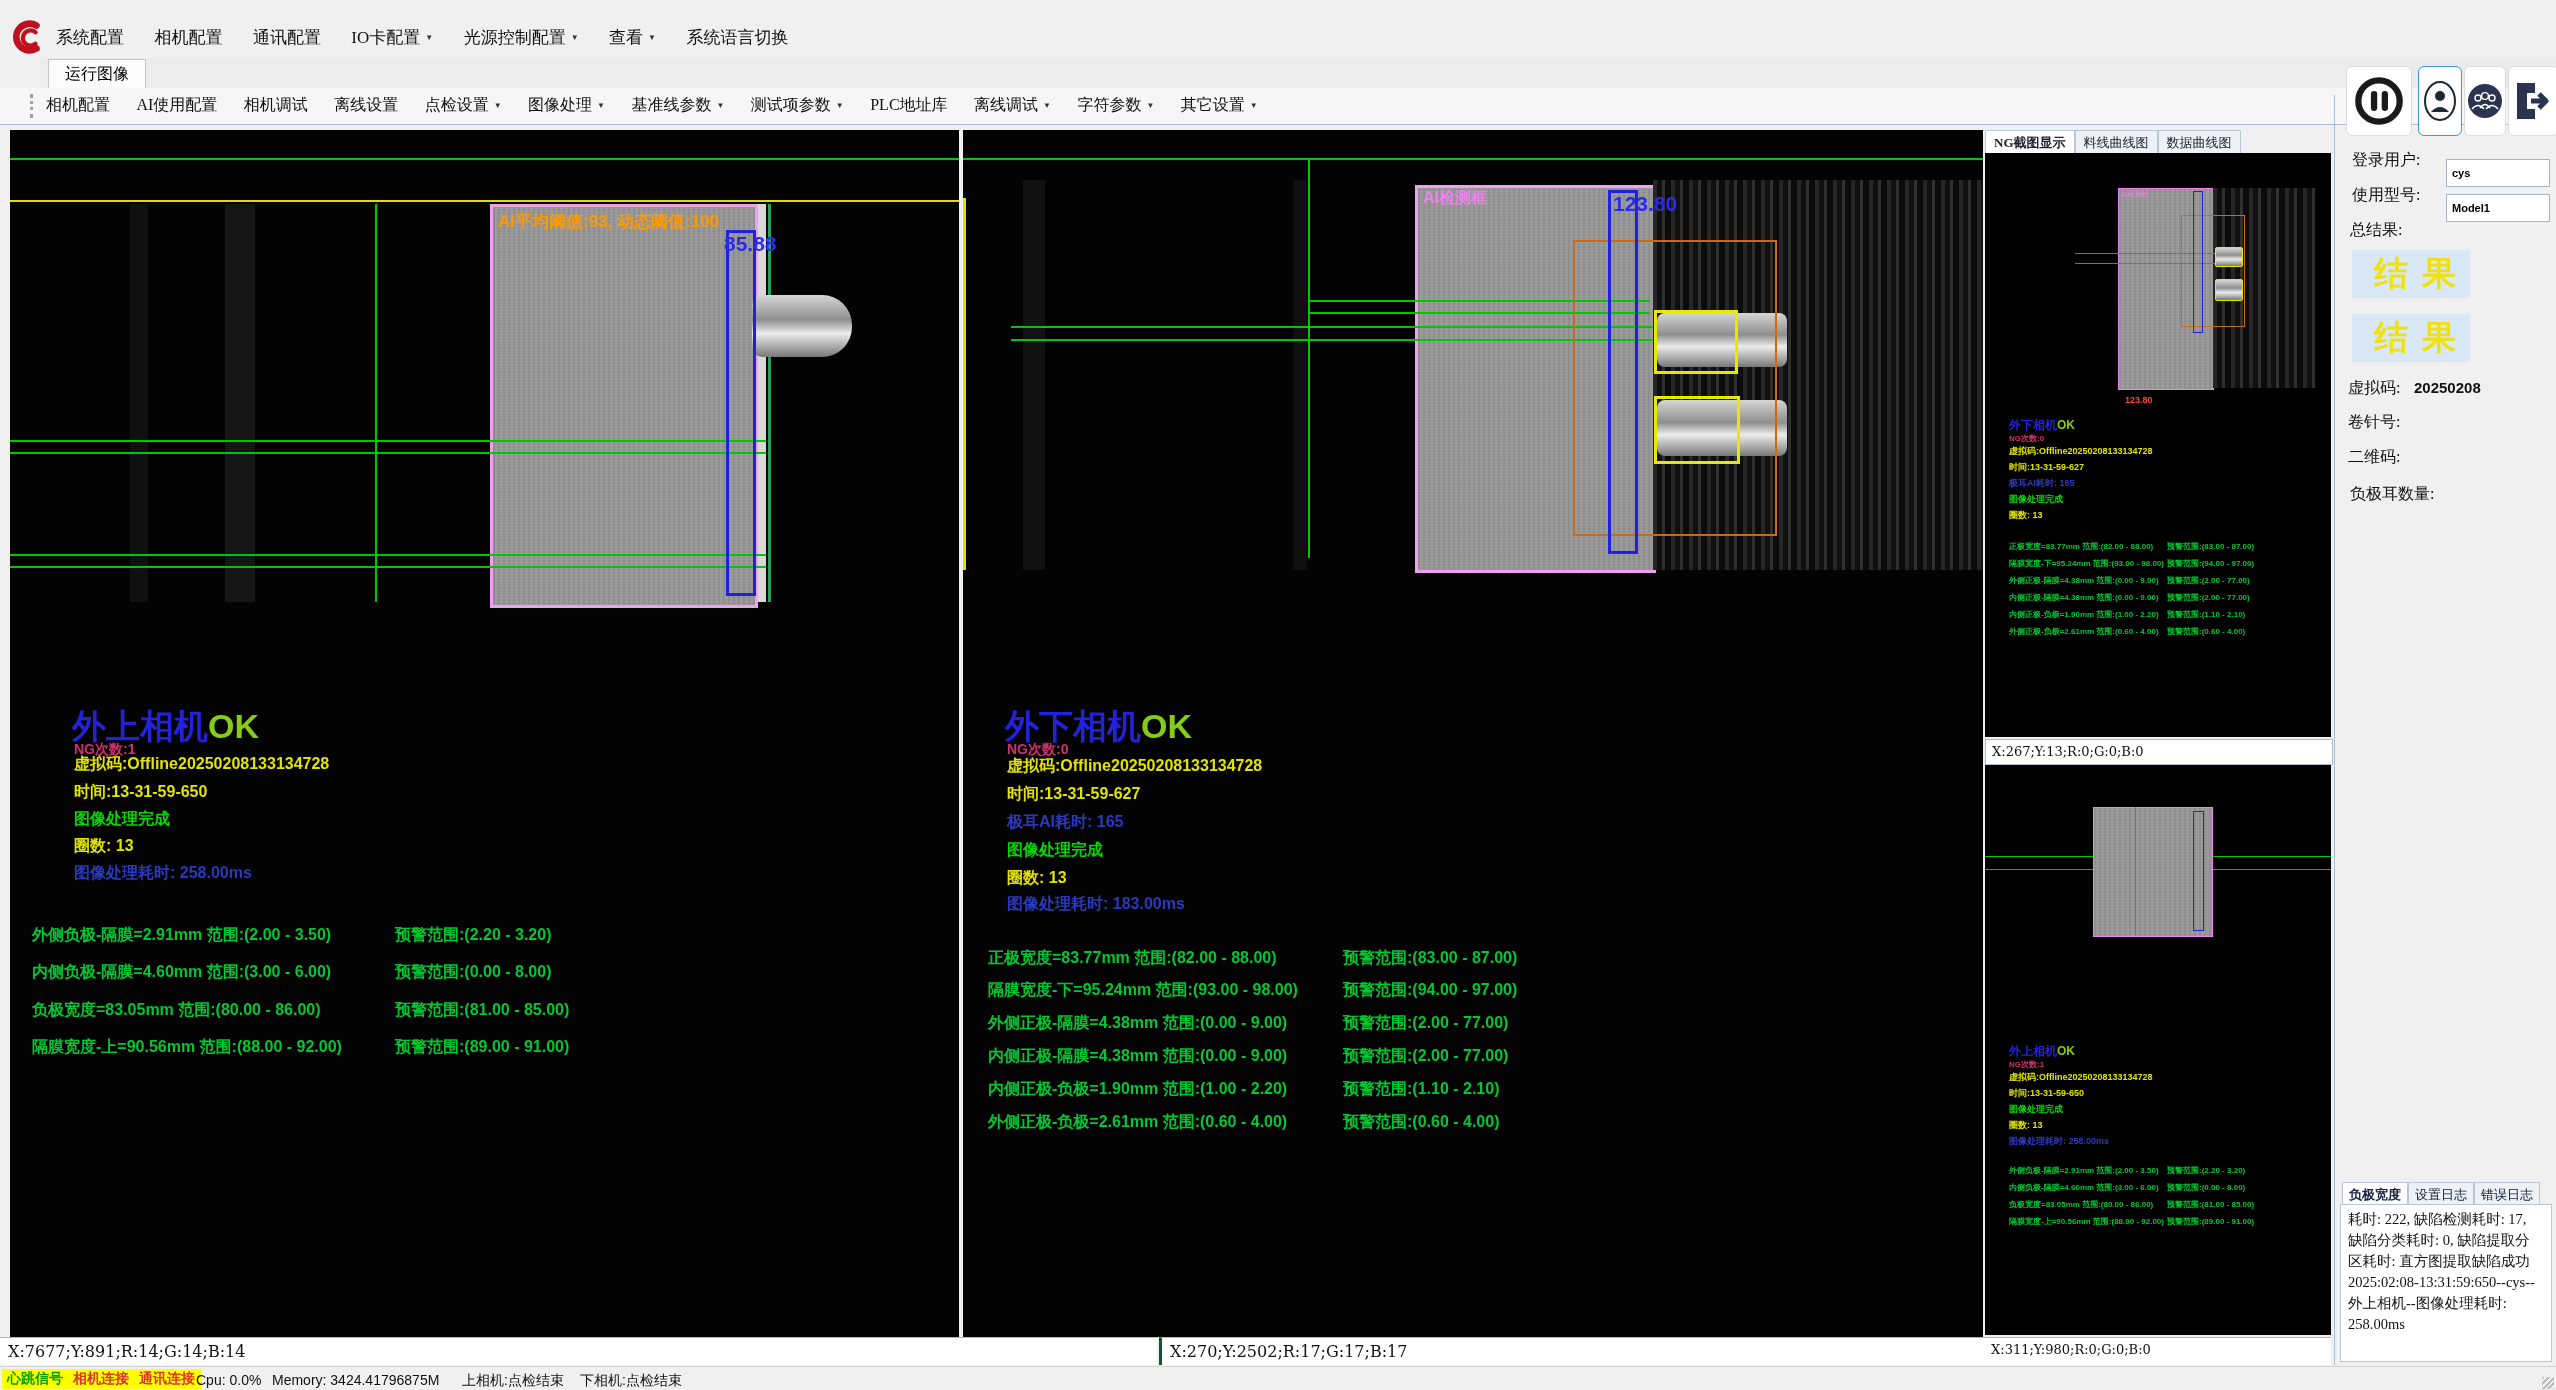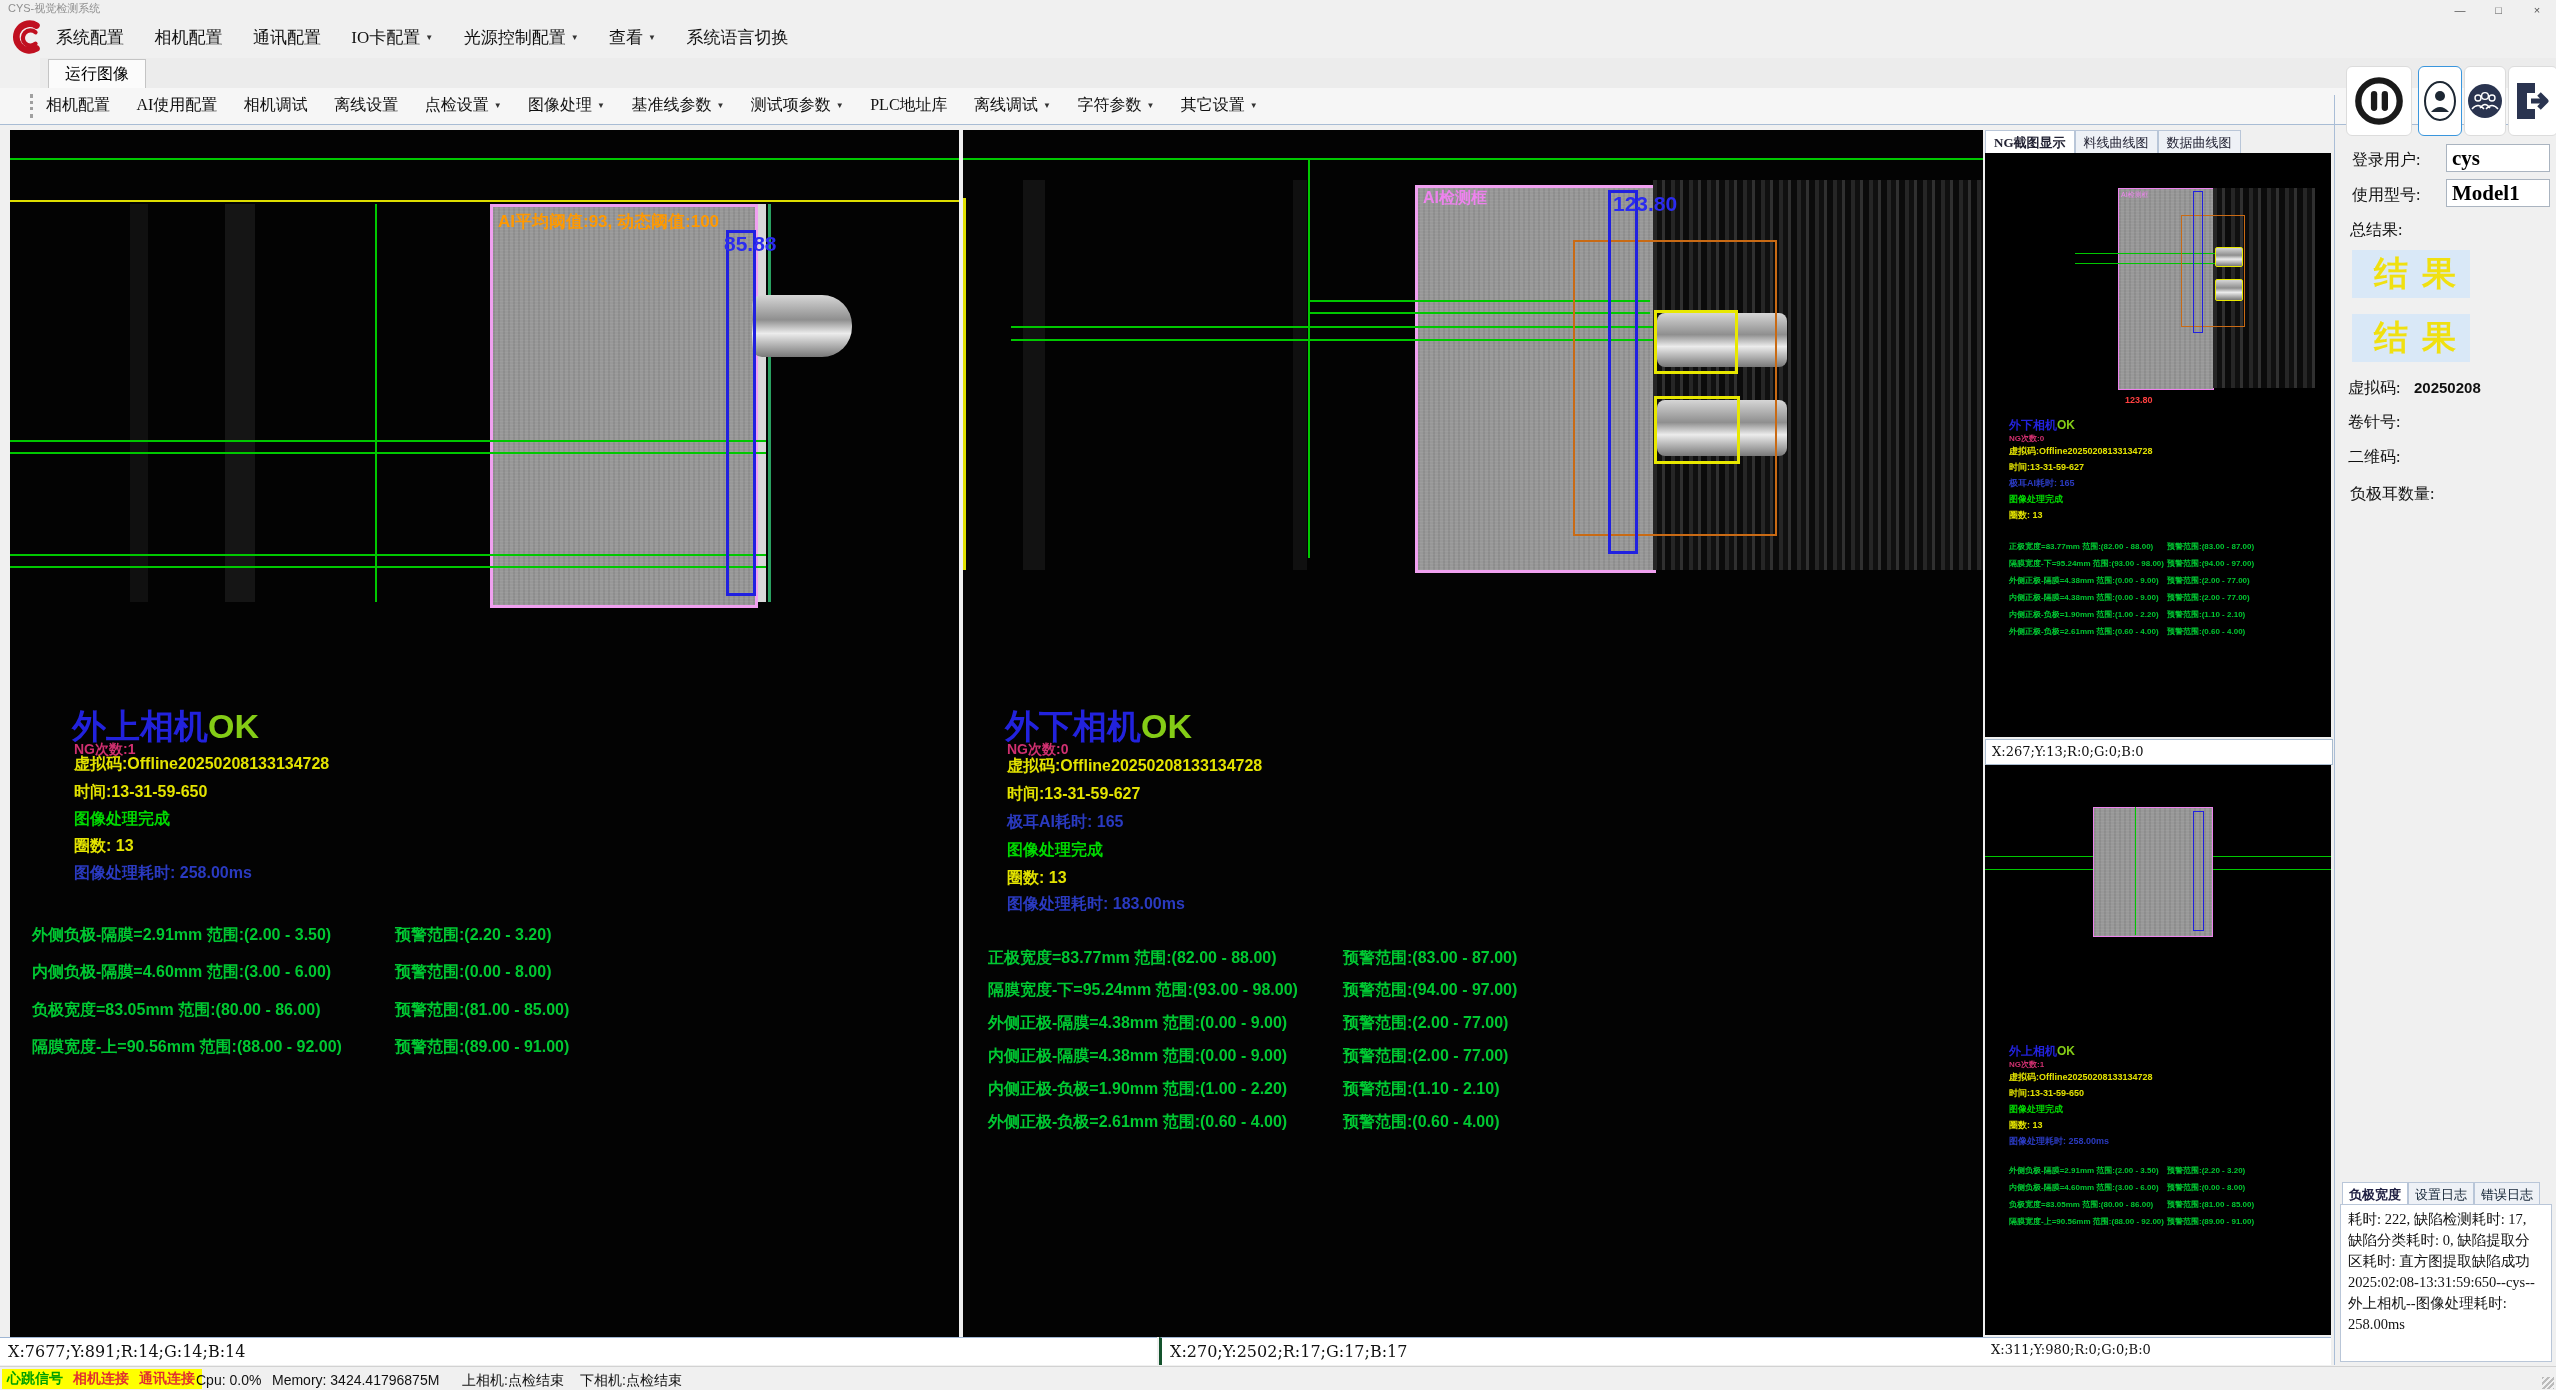--- a/index.html
+++ b/index.html
@@ -52,22 +52,22 @@
   #preview1{left:1985px;top:153px;width:346px;height:584px;}
   #pstat1{left:1985px;top:739px;width:346px;height:24px;background:#fff;border:1px solid #aabccf;}
   #preview2{left:1985px;top:765px;width:346px;height:570px;}
   #pstat2{left:1985px;top:1337px;width:346px;height:27px;background:#fff;border-top:1px solid #9fb6d4;}
   .pstat-text{font-family:"DejaVu Serif","Liberation Serif",serif;font-size:13px;color:#111;left:6px;top:4px;}
   
   #col-border{left:2334px;top:95px;width:0;height:1270px;border-left:1px solid #a9bdd6;}
   .iconbtn{background:#fff;border:1px solid #dcdcdc;border-radius:6px;display:flex;align-items:center;justify-content:center;}
   .ilabel{font-family:"Liberation Serif","DejaVu Serif",serif;font-size:16px;color:#111;}
   .ival{font-weight:bold;font-size:15px;color:#111;}
-  .ibox{background:#fff;border:1px solid #aab4c0;height:28px;width:104px;padding:0 5px;font-weight:bold;font-size:21px;
-        font-family:Liberation Serif, serif;box-sizing:border-box;}
+  .ibox{background:#fff;border:1px solid #aab4c0;height:28px;width:104px;padding:0 5px;font-weight:bold;font-size:11px;
+        font-family:Liberation Sans, sans-serif;box-sizing:border-box;margin-top:15px;}
   .result-chip{width:118px;height:48px;background:#d9e8f7;color:#f0e010;font-size:34px;font-weight:bold;
         font-family:"Liberation Serif","DejaVu Serif",serif;text-align:right;line-height:48px;letter-spacing:14px;text-indent:14px;}
   
   #logtabs{left:2342px;top:1182px;display:flex;}
   .ltab{font-family:"Liberation Serif","DejaVu Serif",serif;font-size:13px;padding:3px 6px 2px 6px;background:#eef1f6;border:1px solid #b9c6d8;border-bottom:none;color:#123;}
   .ltab.active{background:#fff;font-weight:bold;color:#224;}
   #log-content{left:2340px;top:1204px;width:212px;height:158px;background:#fff;border:1px solid #b9c6d8;box-sizing:border-box;
         padding:4px 10px 0 7px;font-family:"Liberation Serif","DejaVu Serif",serif;font-size:14.5px;line-height:21px;color:#111;overflow:hidden;}
   
   #statusbar{left:0;top:1366px;width:2556px;height:24px;background:#f0f0f0;border-top:1px solid #d2d2d2;}
@@ -75,28 +75,20 @@
   .chip-item{font-size:14px;font-weight:bold;margin-right:10px;}
   .sb-text{font-size:14px;color:#111;top:5px;}
   #resize-grip{right:2px;bottom:2px;width:12px;height:12px;
      background:repeating-linear-gradient(135deg,#bbb 0 2px,transparent 2px 4px);}
 </style>
 </head>
 <body>
 
 <div id="root">
 
-  <div class="abs" id="titlebar">
-    <span class="abs nw" id="title-text">CYS-视觉检测系统</span>
-    <div class="abs" id="winbtns">
-      <span class="winbtn">—</span>
-      <span class="winbtn">□</span>
-      <span class="winbtn">×</span>
-    </div>
-  </div>
 
   <div class="abs" id="menubar">
     <svg class="abs" width="38" height="38" style="left:7px;top:2px" viewBox="0 0 40 40">
       <path d="M31 8 A14 14 0 1 0 31 32" fill="none" stroke="#c01020" stroke-width="7" stroke-linecap="round"></path>
       <path d="M30 15 A8 8 0 1 0 30 27" fill="none" stroke="#c01020" stroke-width="4.5" stroke-linecap="round"></path>
     </svg>
     <div class="abs nw" id="menu-items">
       <span class="menu-item">
           <span>系统配置</span>
         </span>

